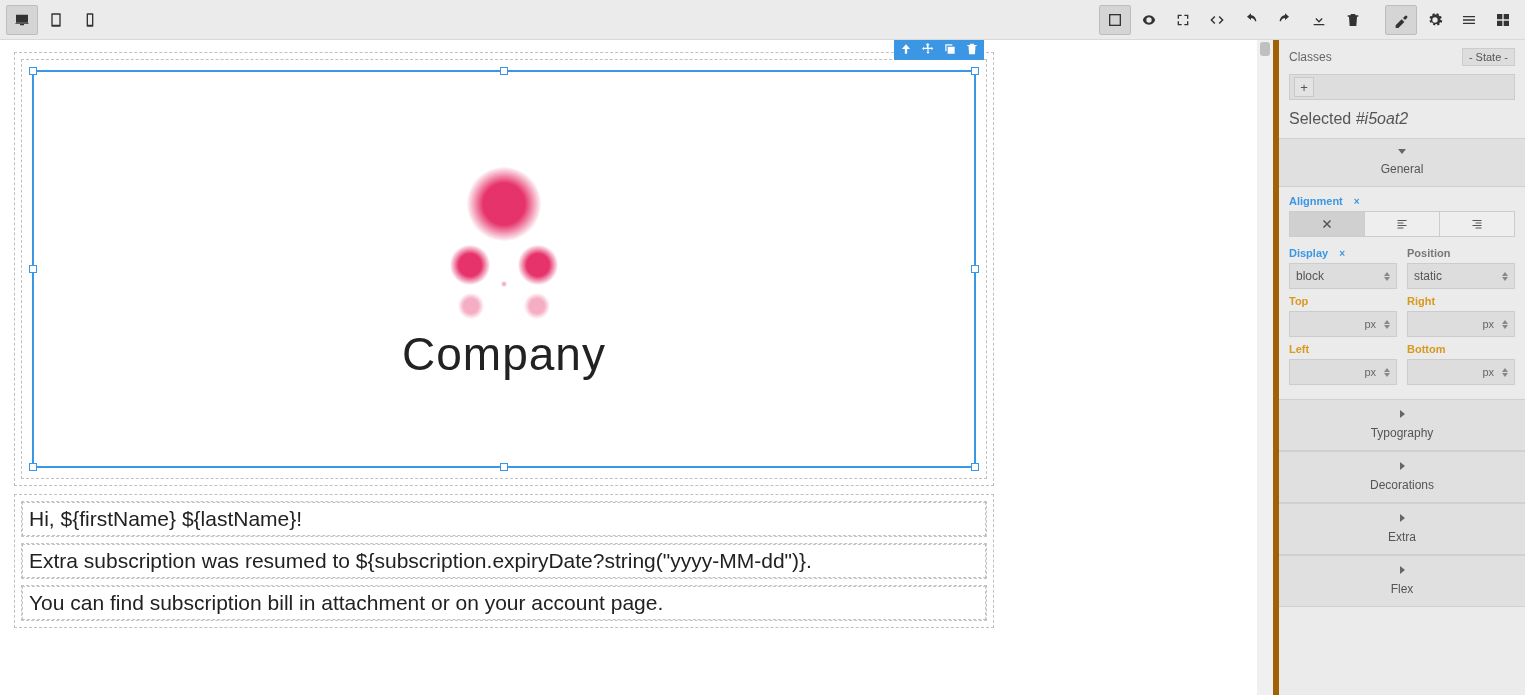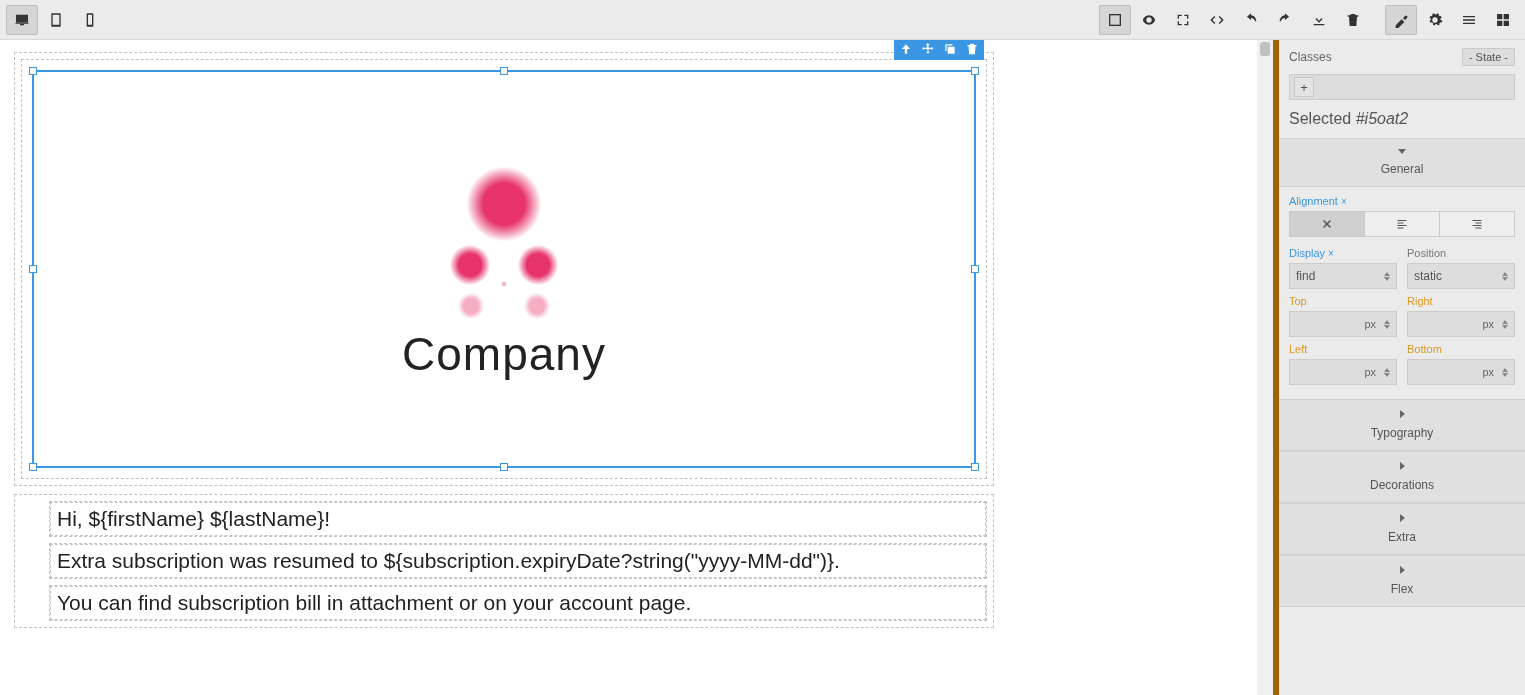--- a/index.html
+++ b/index.html
@@ -70,21 +70,21 @@
 .logo-dots { position:relative; width:180px; height:170px; margin:0 auto; }
 .dot{position:absolute;border-radius:50%;background:radial-gradient(circle,#e6336b 0%,#e6336b 40%,rgba(230,51,107,0) 72%);}
 .d1{width:74px;height:74px;left:53px;top:10px}
 .d2{width:40px;height:40px;left:36px;top:88px}
 .d3{width:40px;height:40px;left:104px;top:88px}
 .d4{width:26px;height:26px;left:44px;top:136px;opacity:.4}
 .d5{width:26px;height:26px;left:110px;top:136px;opacity:.4}
 .d6{width:6px;height:6px;left:87px;top:124px;opacity:.35}
 .logo-text{font-size:46px;font-weight:300;color:#222;font-family:"Segoe UI",Arial,sans-serif;letter-spacing:1px;}
 .text-block { font-size:21px; color:#222; padding: 6px; }
-.dashed-row { border:1px dashed #c5c5c5; margin-bottom:6px;margin-left:28px;}
+.dashed-row { border:1px dashed #c5c5c5; margin-bottom:6px;}
 .inner-dashed{border:1px dashed #c5c5c5;padding:4px 6px;}
 
 .sidebar {
   width: 252px;
   background:#ebebeb;
   border-left:6px solid #a16207;
   display:flex; flex-direction:column;
   overflow-y:auto;
 }
 .panel-row{display:flex;align-items:center;padding:8px 10px;gap:6px;}
@@ -92,21 +92,21 @@
 .state-sel{margin-left:auto;background:#ddd;border:1px solid #ccc;font-size:11px;padding:2px 6px;color:#555;}
 .add-class{margin:0 10px 6px;height:26px;background:#ddd;border:1px solid #ccc;display:flex;align-items:center;padding:0 4px;}
 .add-class .plus{width:20px;height:20px;background:#e3e3e3;border:1px solid #c9c9c9;display:flex;align-items:center;justify-content:center;font-size:13px;color:#555;cursor:pointer;}
 .sel-id{padding:4px 10px 10px;color:#555;font-size:16px;}
 .sel-id i{font-style:italic;}
 .sect-head{background:#e0e0e0;border-top:1px solid #d0d0d0;border-bottom:1px solid #d0d0d0;padding:10px 12px;color:#555;font-size:12px;display:flex;align-items:center;gap:8px;cursor:pointer;flex-direction:column;}
 .arrow{width:0;height:0;display:inline-block;}
 .arrow.down{border-left:4px solid transparent;border-right:4px solid transparent;border-top:5px solid #666;}
 .arrow.right{border-top:4px solid transparent;border-bottom:4px solid transparent;border-left:5px solid #666;}
 .sect-body{padding:8px 10px;}
-.prop-label{font-size:11px;color:#3b97e3;margin-bottom:4px;display:flex;align-items:flex-end;gap:3px;}
+.prop-label{font-size:11px;color:#3b97e3;margin-bottom:4px;display:flex;align-items:flex-end;gap:11px;font-weight:bold;}
 .prop-label .x{font-size:10px;}
 .prop-label.gray{color:#777;}
 .prop-label.amber{color:#d9981f;}
 .btn-group{display:flex;margin-bottom:10px;}
 .btn-group .bg-btn{flex:1;height:26px;background:#eee;border:1px solid #ccc;display:flex;align-items:center;justify-content:center;color:#555;cursor:pointer;}
 .btn-group .bg-btn.active{background:#d0d0d0;}
 .btn-group .bg-btn + .bg-btn{border-left:none;}
 .two-col{display:flex;gap:10px;margin-bottom:6px;}
 .two-col > div{flex:1;}
 .sel-input{width:100%;height:26px;background:#ddd;border:1px solid #ccc;padding:0 6px;font-size:12px;color:#555;display:flex;align-items:center;justify-content:space-between;}
@@ -311,21 +311,21 @@
             </svg>
           </div>
       </div>
       <div class="two-col">
         <div>
           <div class="prop-label">
               <span>Display</span>
               <span class="x">×</span>
             </div>
           <div class="sel-input">
-              <span>find</span>
+              <span>block</span>
               <span class="spin">
                 <span class="u"></span>
                 <span class="d"></span>
               </span>
             </div>
         </div>
         <div>
           <div class="prop-label gray">Position</div>
           <div class="sel-input">
               <span>static</span>

